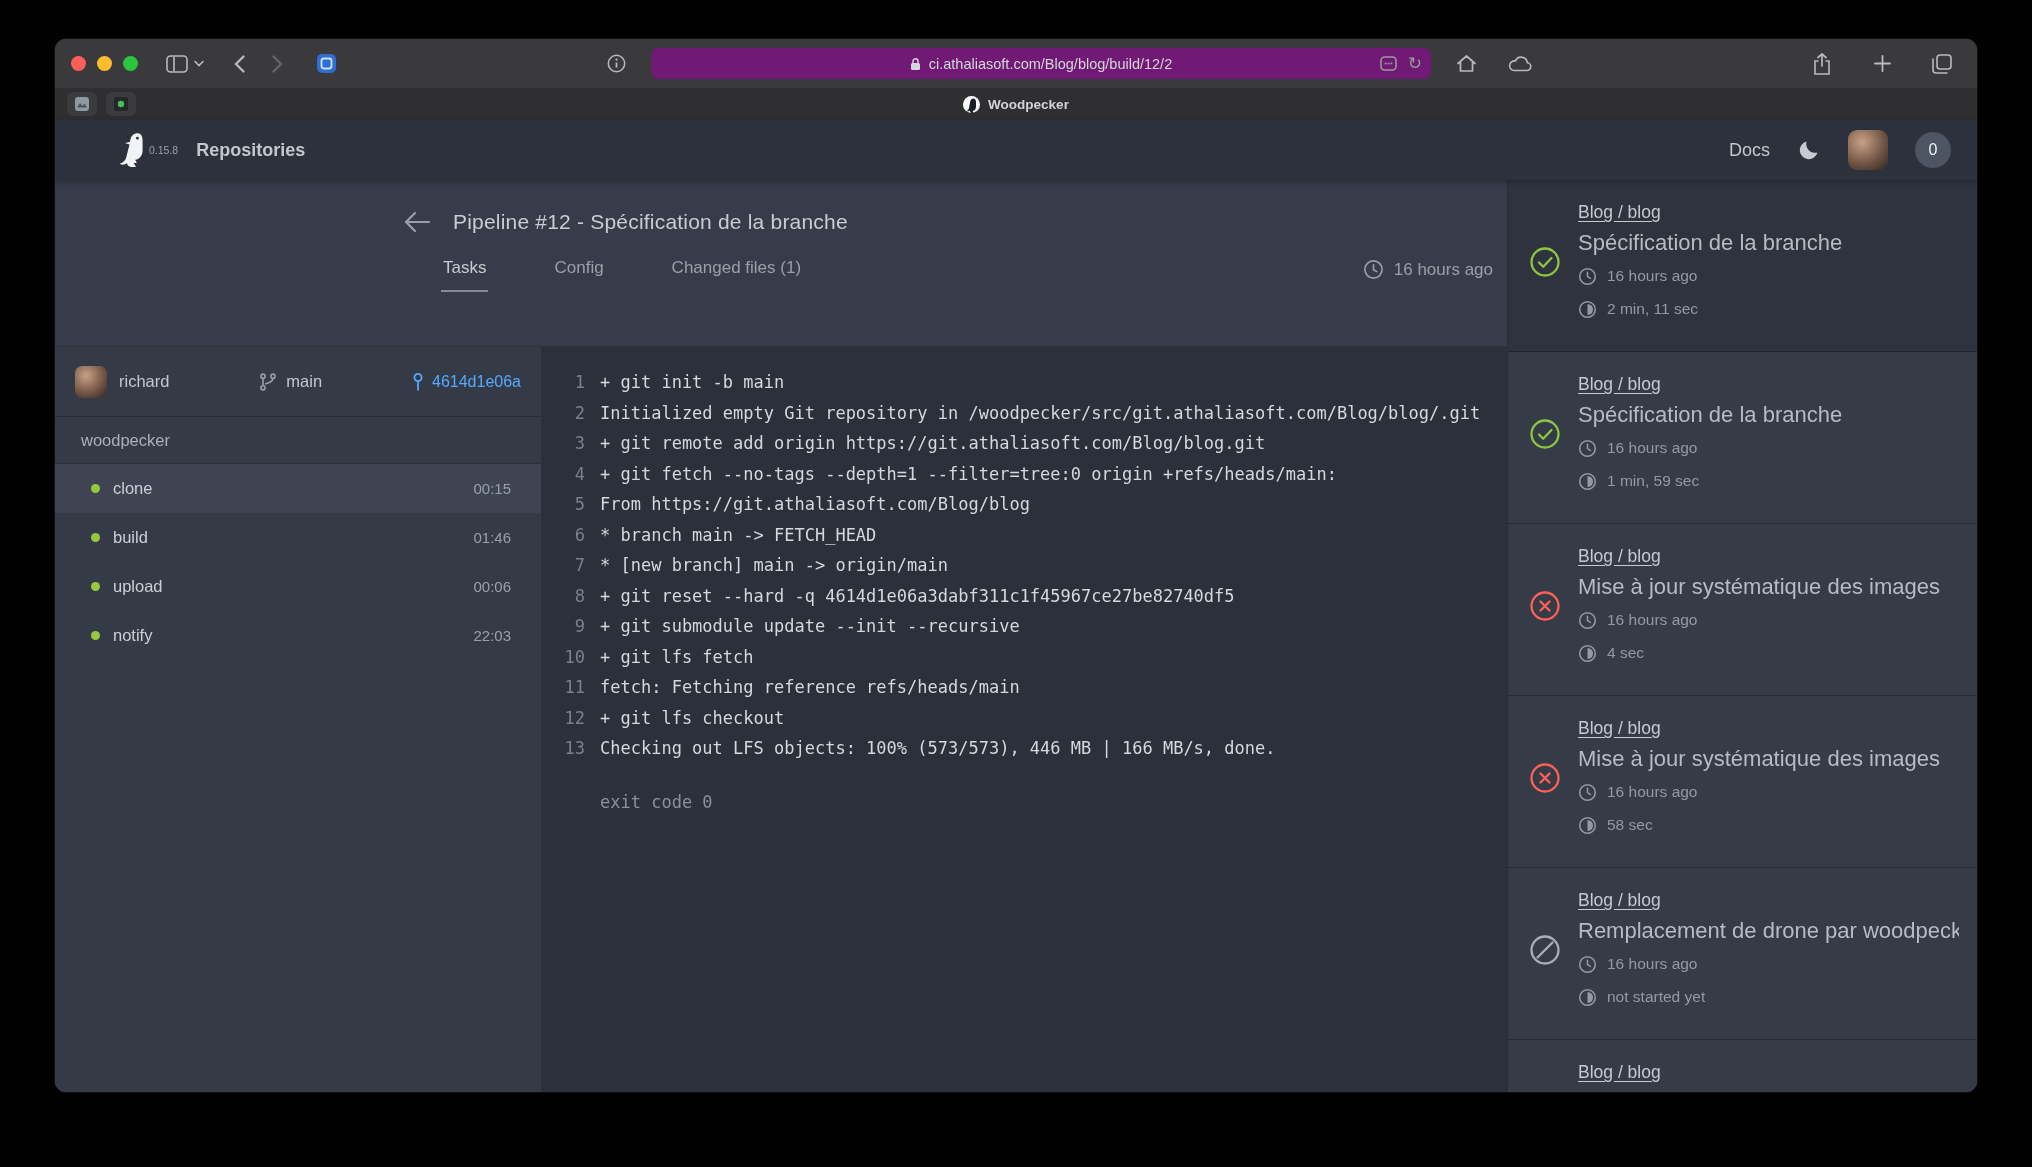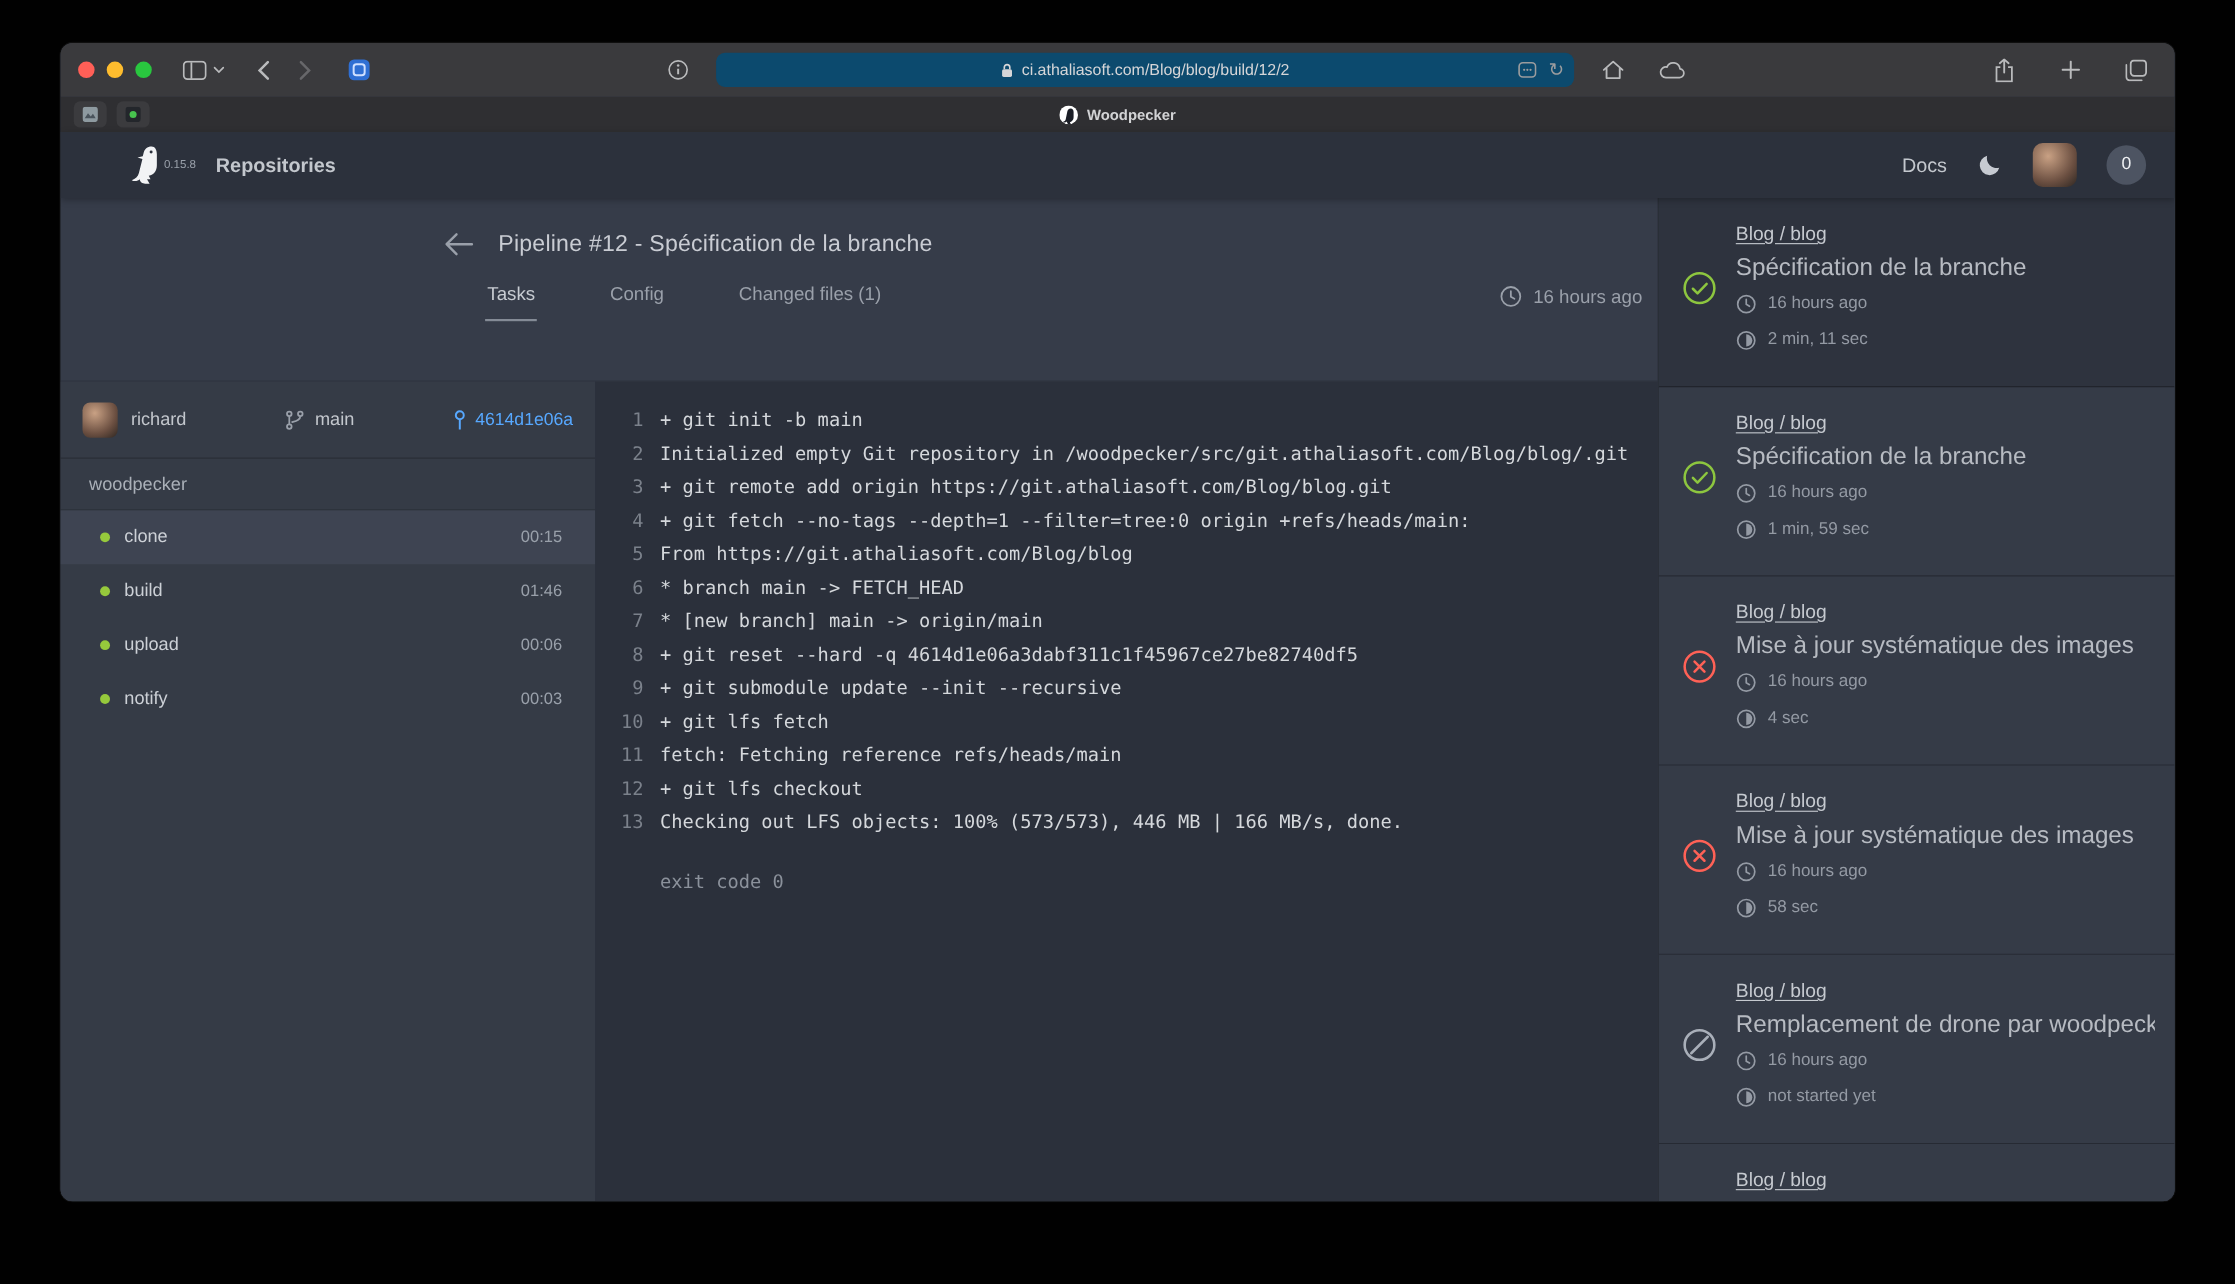--- a/index.html
+++ b/index.html
@@ -13,21 +13,21 @@
 
   
   .toolbar { height:49px; flex:0 0 auto; background:#3a3a3d; display:flex; align-items:center; padding:0 16px; }
   .traffic { display:flex; gap:11px; margin-right:20px; }
   .light { width:15px; height:15px; border-radius:50%; }
   .l-red{background:#ff5f57;} .l-yellow{background:#febc2e;} .l-green{background:#29c73f;}
   .tb-btn { min-width:28px; height:30px; display:flex; align-items:center; justify-content:center;
             color:#b9babc; margin:0 5px; }
   .tb-btn.dim { color:#67676a; }
   .tb-center { flex:1; display:flex; align-items:center; justify-content:center; gap:16px; min-width:0; }
-  .url-field { width:780px; height:31px; border-radius:8px; background:#0c4a6e; position:relative;
+  .url-field { width:780px; height:31px; border-radius:8px; background:#701a75; position:relative;
                display:flex; align-items:center; justify-content:center; gap:8px;
                color:#d6d6d8; font-size:14.5px; }
   .url-right { position:absolute; right:9px; display:flex; align-items:center; gap:11px; color:#9b9c9e; }
   .reload-glyph { font-size:17px; line-height:1; }
   .tb-right { display:flex; align-items:center; gap:22px; margin-left:12px; }
 
   .tabstrip { height:32px; flex:0 0 auto; background:#2f2f32; position:relative;
               display:flex; align-items:center; padding:0 12px; }
   .pinned { width:30px; height:24px; border-radius:6px; background:#3b3b3e;
             display:flex; align-items:center; justify-content:center; margin-right:9px; }
@@ -326,21 +326,21 @@
     <span class="step-time">01:46</span>
   </div>
                 <div class="step">
     <span class="step-dot"></span>
     <span class="step-name">upload</span>
     <span class="step-time">00:06</span>
   </div>
                 <div class="step">
     <span class="step-dot"></span>
     <span class="step-name">notify</span>
-    <span class="step-time">00:03</span>
+    <span class="step-time">22:03</span>
   </div>
               </div>
           </div>
 
           <div class="log-panel">
             <div>
                 <div class="log-line">
     <span class="log-num">1</span>
     <span class="log-text">+ git init -b main</span>
   </div>

